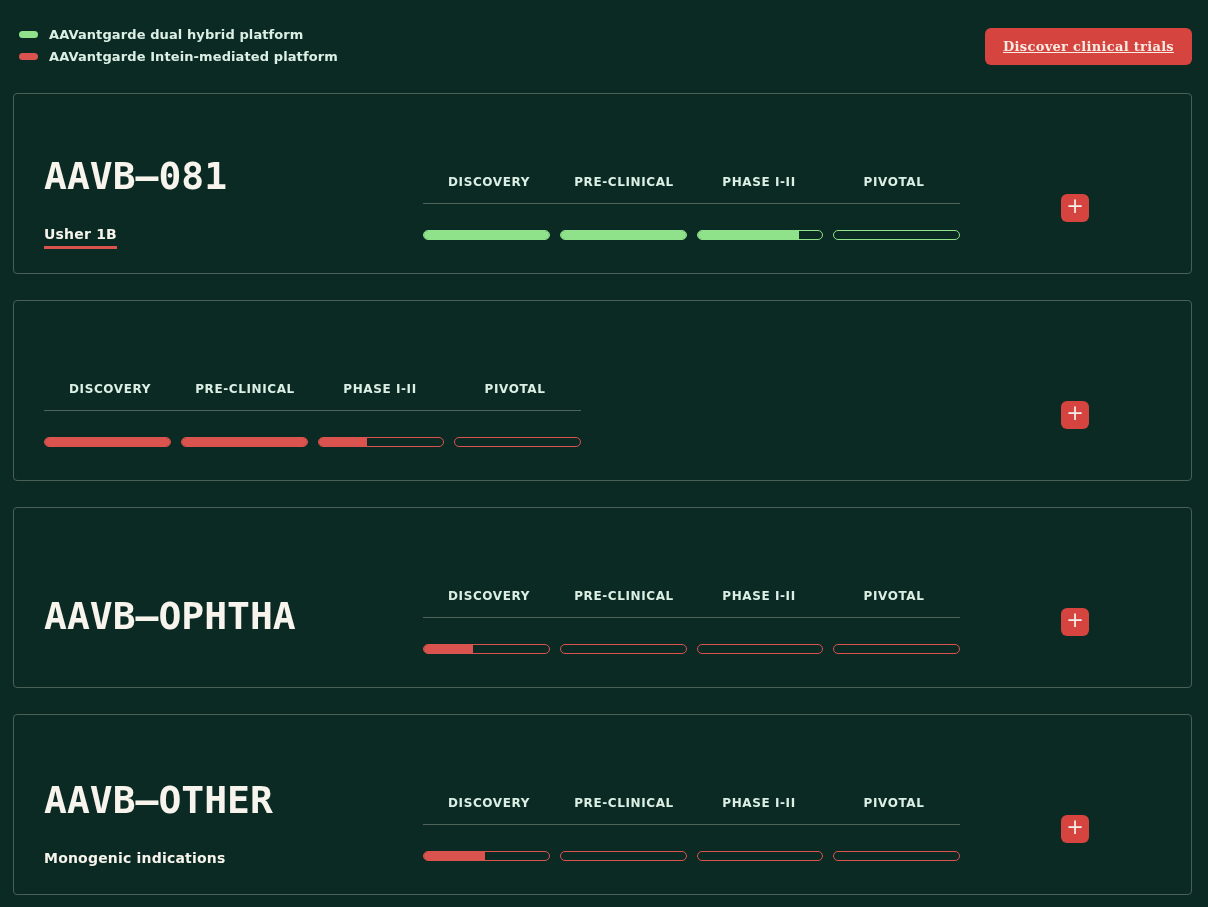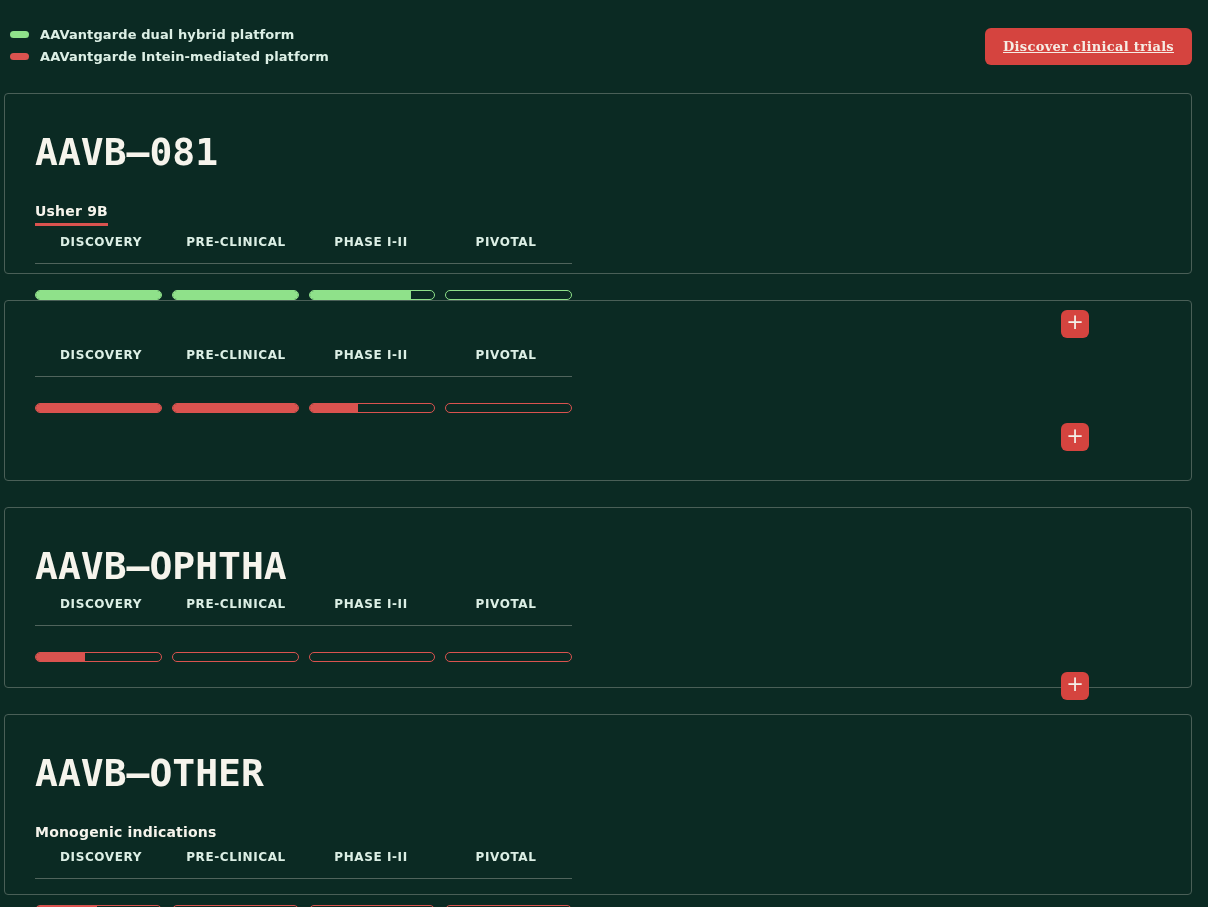--- a/index.html
+++ b/index.html
@@ -3,41 +3,41 @@
 <meta charset="utf-8">
 <style>
   * { margin:0; padding:0; box-sizing:border-box; }
   html,body { width:1208px; height:907px; }
   body {
     background: var(--background, #0b2a23);
     font-family: "DejaVu Sans", "Liberation Sans", sans-serif;
     color: var(--text, #dcefe5);
     overflow: hidden;
   }
-  .page { width:1208px; height:665px; padding:27px 16px 0 4px; }
+  .page { width:1208px; height:665px; padding:27px 16px 0 13px; }
 
   
   .topbar { display:flex; justify-content:space-between; align-items:flex-start; padding:0 0 0 6px; margin-bottom:28px; }
   .legend { display:flex; flex-direction:column; gap:7px; }
   .legend-row { display:flex; align-items:center; gap:11px; }
   .pill { width:19px; height:7px; border-radius:4px; display:inline-block; flex:0 0 auto; }
   .legend-label { font-size:13px; font-weight:bold; color:var(--text); letter-spacing:0.1px; }
   .cta {
     background: var(--button_red, #d5443f);
     color: var(--button_text, #f6ece4);
     font-family:"DejaVu Serif","Liberation Serif",serif;
     font-size:13px; font-weight:bold; letter-spacing:0.3px;
     border:none; border-radius:6px; padding:11px 18px; cursor:pointer; margin-top:1px;text-decoration:underline;
   }
 
   
   .card {
     height:181px; border:1px solid var(--card_border, #4a5f57); border-radius:4px;
     margin-bottom:26px; padding:38px 30px 0 30px;
-    display:flex; align-items:flex-start;flex-direction:column;
+    display:flex; align-items:center;
   }
   .card-left { width:379px; flex:0 0 auto; }
   .program-name {
     font-family:"DejaVu Sans Mono","Liberation Mono",monospace;
     font-size:38px; font-weight:bold; color:var(--title, #f6f4ec);
     letter-spacing:0px; white-space:nowrap; line-height:1.1;
   }
   .indication {
     display:inline-block; margin-top:29px; font-size:14px; font-weight:bold;
     color:var(--title, #f6f4ec); letter-spacing:0.2px;
@@ -77,21 +77,21 @@
         <span class="legend-label">AAVantgarde Intein-mediated platform</span>
       </div>
     </div>
     <button class="cta">Discover clinical trials</button>
   </header>
 
   <main class="pipeline">
   <section class="card" style="--bar-color: #8fe18a;">
     <div class="card-left">
       <h2 class="program-name">AAVB–081</h2>
-      <div><span class="indication underlined">Usher 9B</span></div>
+      <div><span class="indication underlined">Usher 1B</span></div>
     </div>
     <div class="stages">
       <div class="stage-labels">
             <div class="stage-label">DISCOVERY</div>
             <div class="stage-label">PRE-CLINICAL</div>
             <div class="stage-label">PHASE I-II</div>
             <div class="stage-label">PIVOTAL</div>
           </div>
       <div class="stage-divider"></div>
       <div class="stage-bars">

